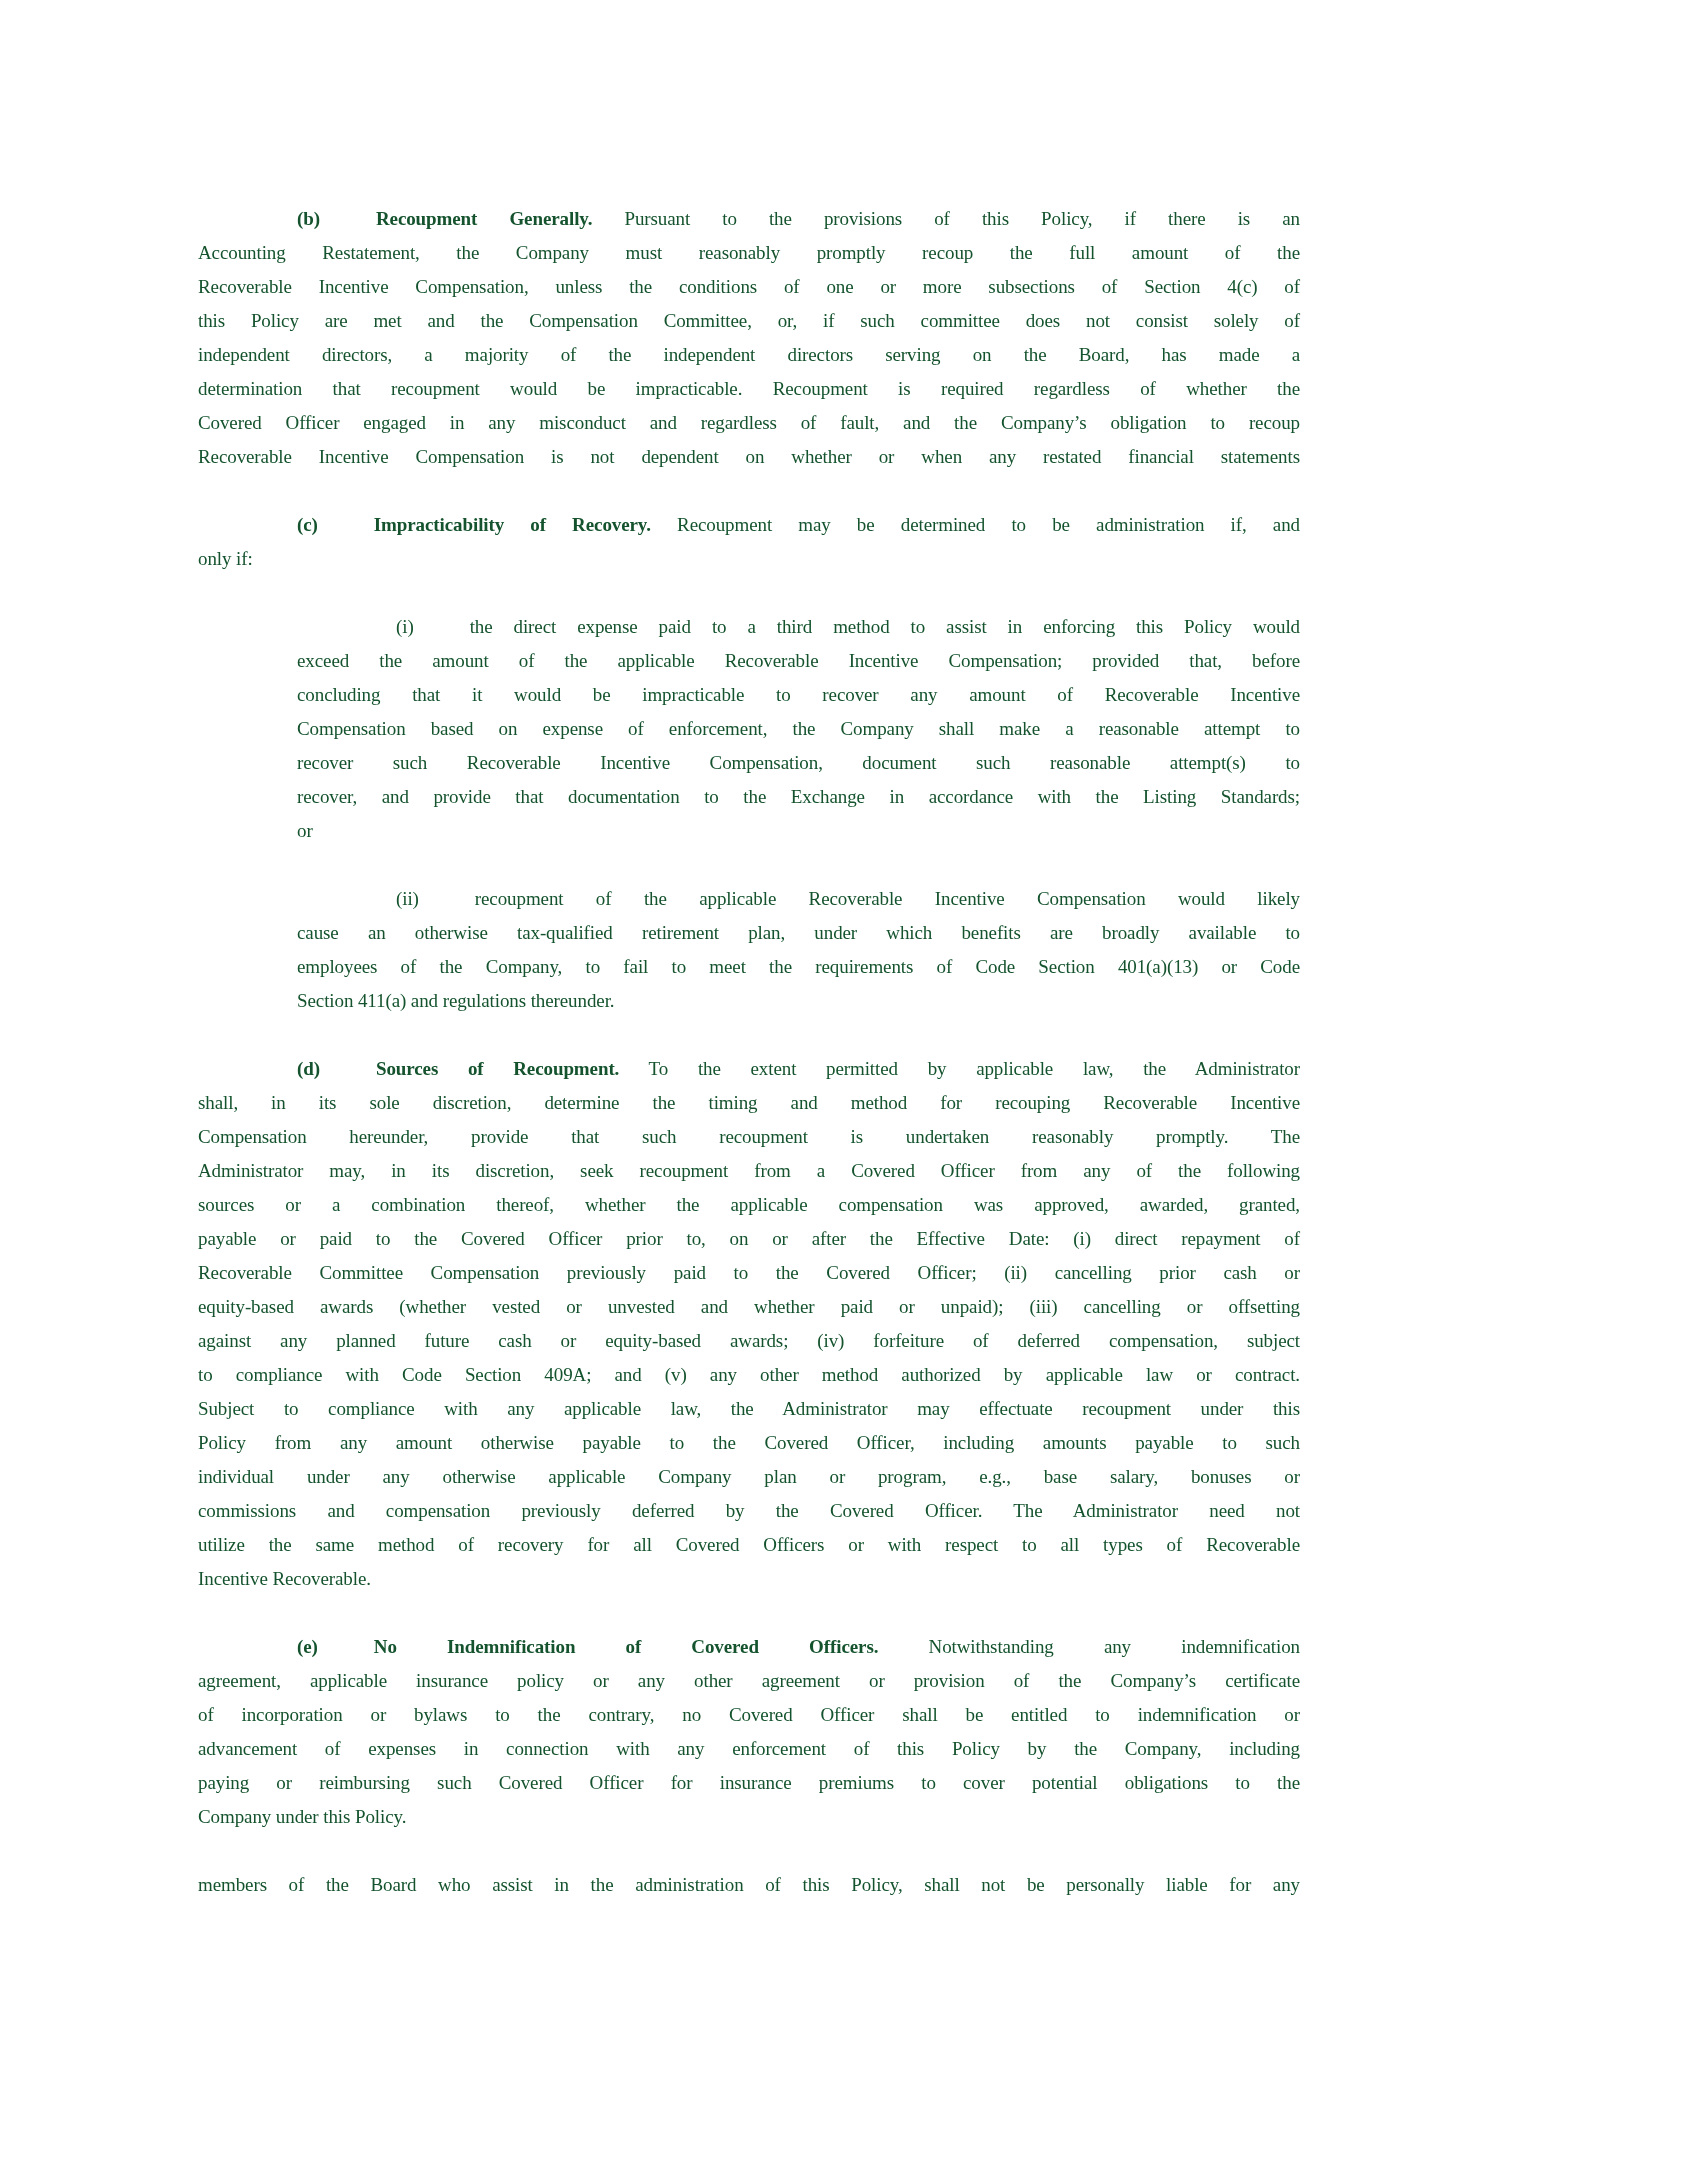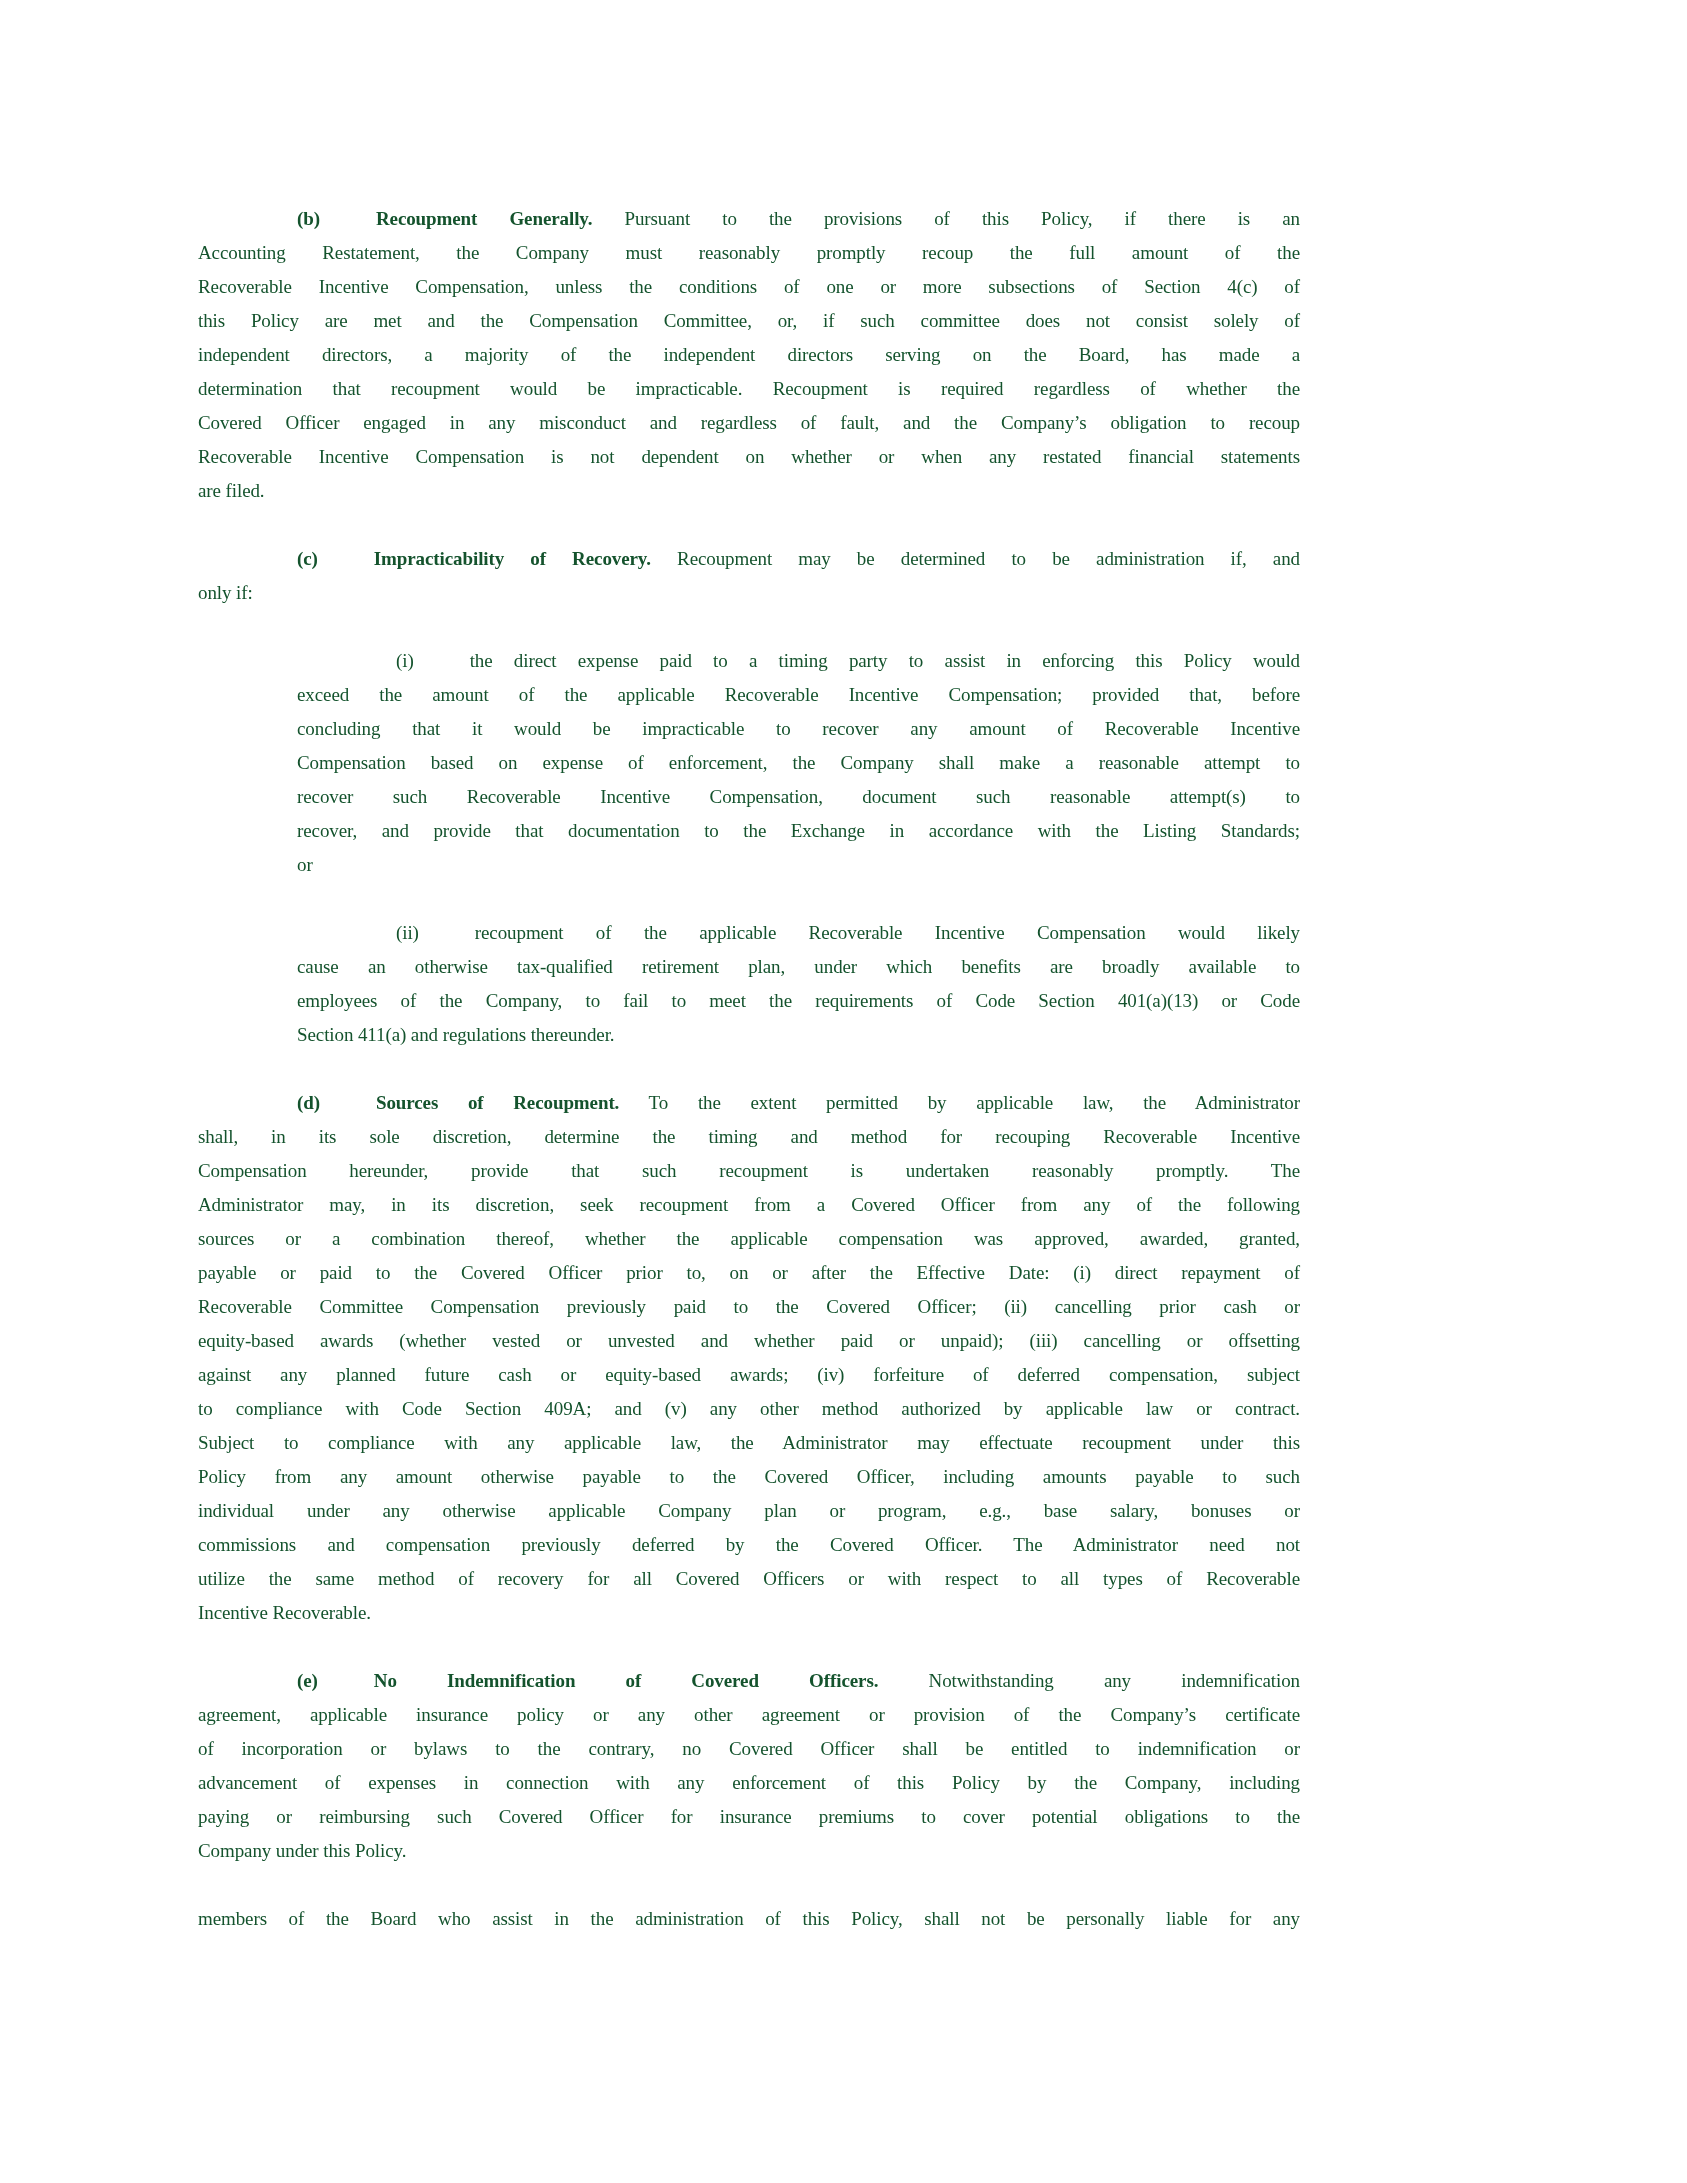--- a/index.html
+++ b/index.html
@@ -37,28 +37,27 @@
   <div id="policy-text">
       <div class="para main">
         <div class="jline first"><span class="b">(b)</span><span class="tab"></span><span class="b">Recoupment Generally.</span><span> Pursuant to the provisions of this Policy, if there is an</span></div>
         <div class="jline"><span>Accounting Restatement, the Company must reasonably promptly recoup the full amount of the</span></div>
         <div class="jline"><span>Recoverable Incentive Compensation, unless the conditions of one or more subsections of Section 4(c) of</span></div>
         <div class="jline"><span>this Policy are met and the Compensation Committee, or, if such committee does not consist solely of</span></div>
         <div class="jline"><span>independent directors, a majority of the independent directors serving on the Board, has made a</span></div>
         <div class="jline"><span>determination that recoupment would be impracticable. Recoupment is required regardless of whether the</span></div>
         <div class="jline"><span>Covered Officer engaged in any misconduct and regardless of fault, and the Company’s obligation to recoup</span></div>
         <div class="jline"><span>Recoverable Incentive Compensation is not dependent on whether or when any restated financial statements</span></div>
-        <div class="jline end"><span>are filed.</span></div>
       </div>
       <div class="para main">
         <div class="jline first"><span class="b">(c)</span><span class="tab"></span><span class="b">Impracticability of Recovery.</span><span> Recoupment may be determined to be administration if, and</span></div>
         <div class="jline end"><span>only if:</span></div>
       </div>
       <div class="para sub">
-        <div class="jline first"><span>(i)</span><span class="tab"></span><span>the direct expense paid to a timing party to assist in enforcing this Policy would</span></div>
+        <div class="jline first"><span>(i)</span><span class="tab"></span><span>the direct expense paid to a third method to assist in enforcing this Policy would</span></div>
         <div class="jline"><span>exceed the amount of the applicable Recoverable Incentive Compensation; provided that, before</span></div>
         <div class="jline"><span>concluding that it would be impracticable to recover any amount of Recoverable Incentive</span></div>
         <div class="jline"><span>Compensation based on expense of enforcement, the Company shall make a reasonable attempt to</span></div>
         <div class="jline"><span>recover such Recoverable Incentive Compensation, document such reasonable attempt(s) to</span></div>
         <div class="jline"><span>recover, and provide that documentation to the Exchange in accordance with the Listing Standards;</span></div>
         <div class="jline end"><span>or</span></div>
       </div>
       <div class="para sub">
         <div class="jline first"><span>(ii)</span><span class="tab"></span><span>recoupment of the applicable Recoverable Incentive Compensation would likely</span></div>
         <div class="jline"><span>cause an otherwise tax-qualified retirement plan, under which benefits are broadly available to</span></div>

